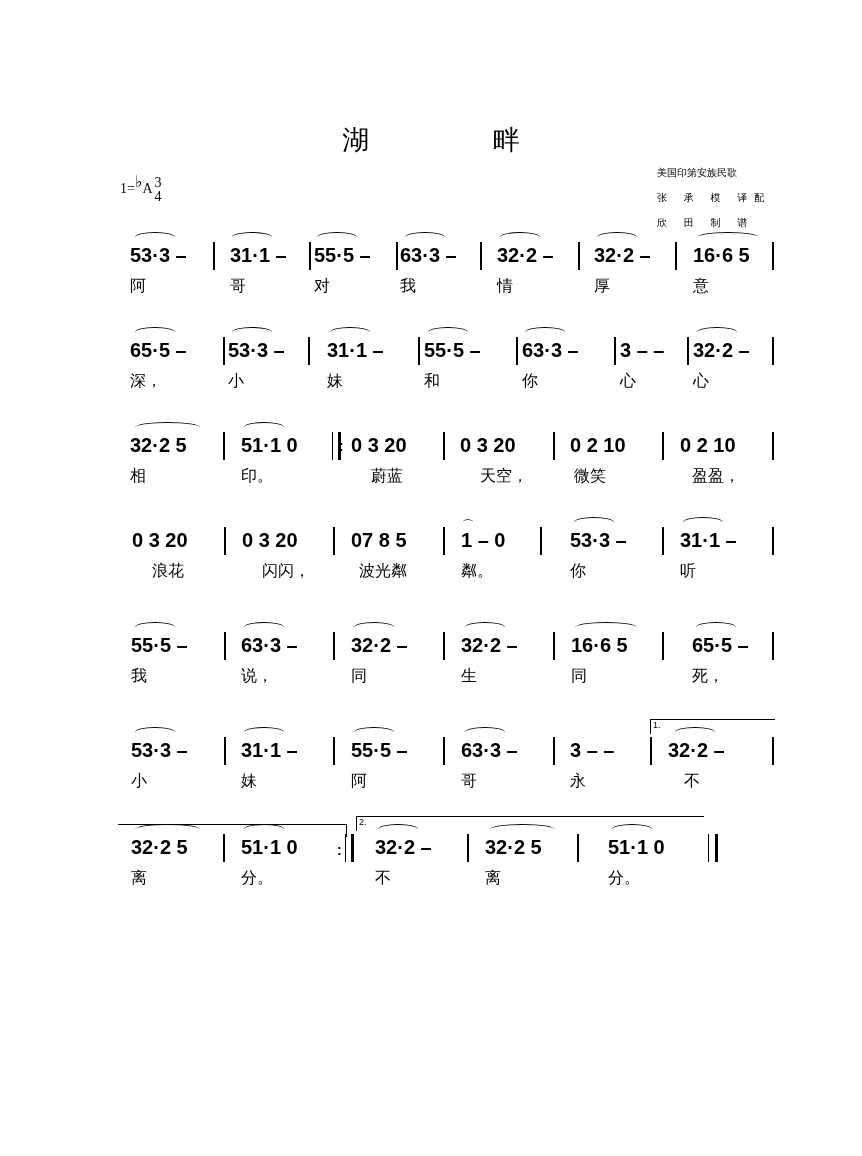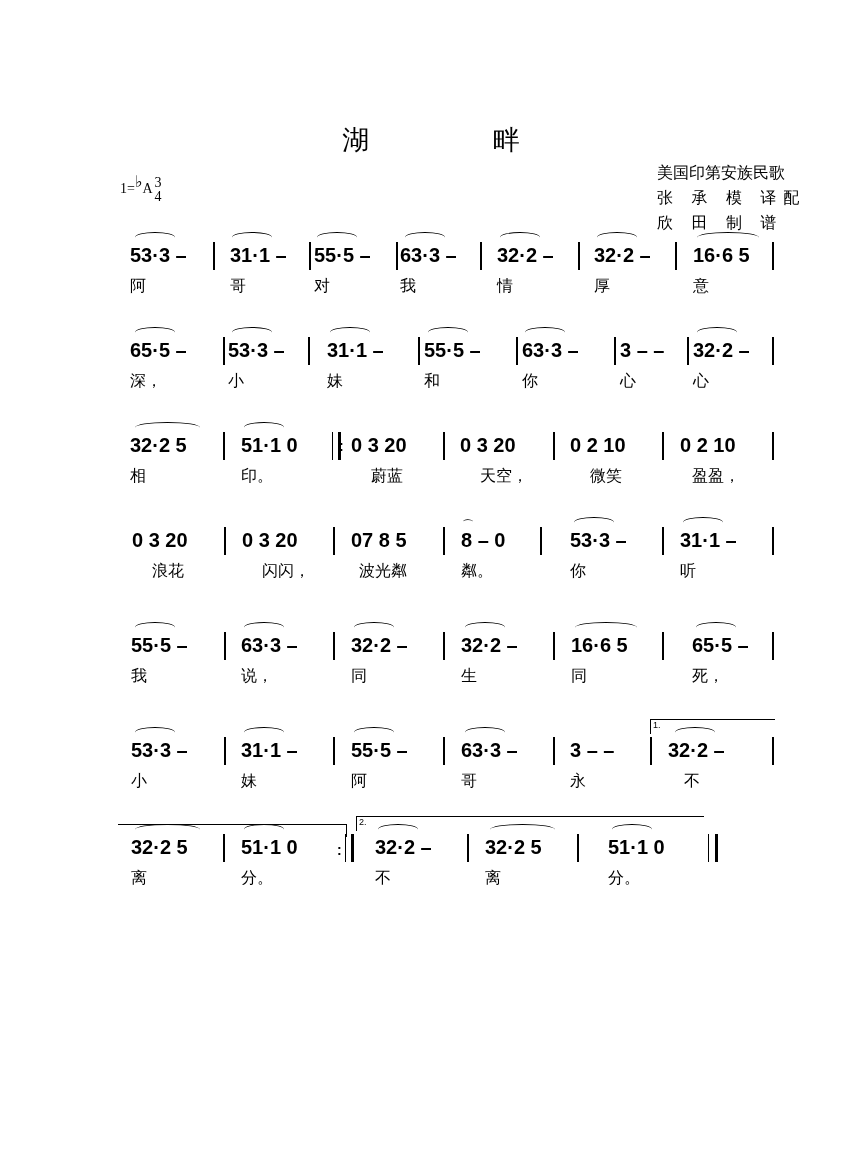--- a/index.html
+++ b/index.html
@@ -2,21 +2,21 @@
 <html><head>
 <meta charset="utf-8">
 <style>
   html, body { margin: 0; padding: 0; background: #ffffff; }
   body { width: 862px; height: 1156px; position: relative; overflow: hidden; color: #000; font-family: "Liberation Sans", "DejaVu Sans", sans-serif; }
   .title { position: absolute; top: 122px; left: 0; width: 862px; text-align: center; font-size: 27px; letter-spacing: 58px; text-indent: 58px; }
   .key { position: absolute; top: 176px; left: 120px; font-family: "Liberation Serif", serif; font-size: 14px; }
   .key .flat { position: relative; top: -6px; font-size: 16px; }
   .key .ts { display: inline-block; vertical-align: middle; text-align: center; line-height: 14px; margin-left: 2px; }
   .key .ts span { display: block; }
-  .credits { position: absolute; top: 160px; left: 657px; font-size: 16px; line-height: 25px; }
+  .credits { position: absolute; top: 160px; left: 657px; font-size: 10px; line-height: 25px; }
   .credits div { letter-spacing: 0; }
   .credits .wide { letter-spacing: 7px; }
   .line { position: absolute; left: 0; width: 862px; height: 90px; }
   .measure { position: absolute; top: 0; height: 90px; }
   .notes { position: absolute; top: 14px; white-space: nowrap; font-weight: bold; font-size: 20px; font-family: "Liberation Sans", sans-serif; }
   .lyric { position: absolute; top: 46px; font-size: 16px; white-space: nowrap; }
   .bar { position: absolute; top: 12px; width: 1.5px; height: 28px; background: #000; }
   .bar.dbl { width: 5px; background: none; border-left: 1.5px solid #000; border-right: 3px solid #000; }
   .bar.end { width: 6px; background: none; border-left: 1.5px solid #000; border-right: 3.5px solid #000; }
   .slur { position: absolute; top: 2px; height: 10px; border-top: 1.2px solid #000; border-radius: 50% 50% 0 0; }
@@ -146,21 +146,21 @@
       <span class="lyric" style="left:20px">蔚蓝</span>
     </div>
   <div class="bar" style="left:443px"></div>
   <div class="measure" style="left:460px">
       <span class="notes">0 3 20</span>
       <span class="lyric" style="left:20px">天空，</span>
     </div>
   <div class="bar" style="left:553px"></div>
   <div class="measure" style="left:570px">
       <span class="notes">0 2 10</span>
-      <span class="lyric" style="left:20px">微笑</span>
+      <span class="lyric" style="left:4px">微笑</span>
     </div>
   <div class="bar" style="left:662px"></div>
   <div class="measure" style="left:680px">
       <span class="notes">0 2 10</span>
       <span class="lyric" style="left:12px">盈盈，</span>
     </div>
   <div class="bar" style="left:772px"></div>
 </div>
 
 <div class="line" style="top:515px">
@@ -174,21 +174,21 @@
       <span class="lyric" style="left:20px">闪闪，</span>
     </div>
   <div class="bar" style="left:333px"></div>
   <div class="measure" style="left:351px">
       <span class="notes">07 8 5</span>
       <span class="lyric" style="left:8px">波光粼</span>
     </div>
   <div class="bar" style="left:443px"></div>
   <span style="position:absolute;left:462px;top:2px;font-size:12px">⌒</span>
   <div class="measure" style="left:461px">
-      <span class="notes">8 – 0</span>
+      <span class="notes">1 – 0</span>
       <span class="lyric">粼。</span>
     </div>
   <div class="bar" style="left:540px"></div>
   <div class="slur" style="left:574px;width:40px"></div>
   <div class="measure" style="left:570px">
       <span class="notes">53·3 –</span>
       <span class="lyric">你</span>
     </div>
   <div class="bar" style="left:662px"></div>
   <div class="slur" style="left:683px;width:40px"></div>

